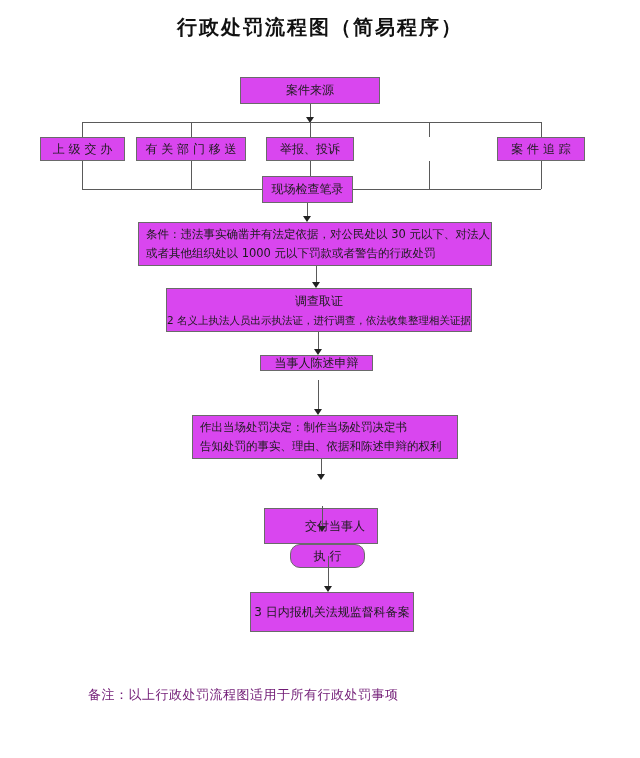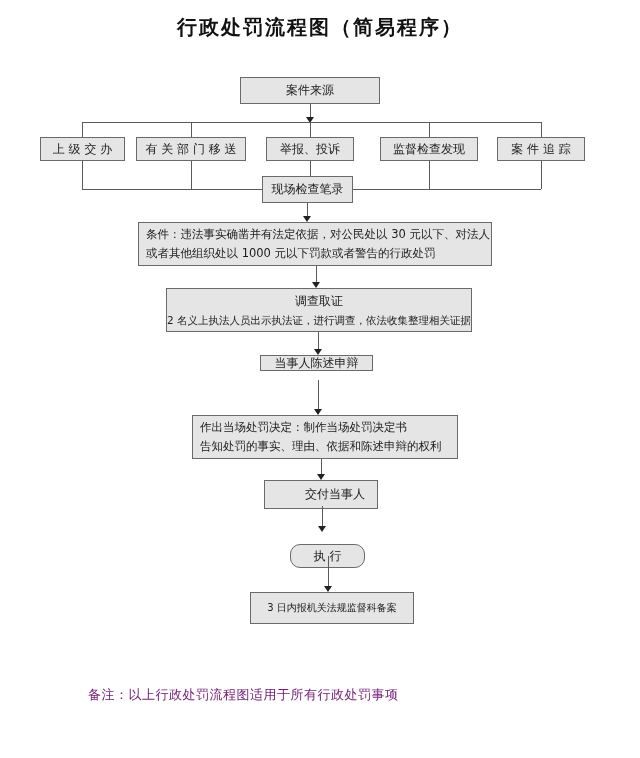--- a/index.html
+++ b/index.html
@@ -1,20 +1,20 @@
 <!DOCTYPE html>
 <html><head>
 <meta charset="utf-8">
 <style>
   html,body{margin:0;padding:0;background:#ffffff;}
   body{font-family:"DejaVu Sans","Liberation Sans",sans-serif;color:#1c1c1c;}
   .canvas{position:relative;width:640px;height:758px;background:#fff;margin:0 auto;overflow:hidden;}
   .page-title{position:absolute;top:14px;left:0;width:640px;text-align:center;
     font-size:20px;font-weight:bold;letter-spacing:2px;color:#111;}
-  .node{position:absolute;box-sizing:border-box;border:1px solid #6a6a6a;background:#e5e5e5;
+  .node{position:absolute;box-sizing:border-box;border:1px solid #6a6a6a;background:#d946ef;
     display:flex;align-items:center;justify-content:center;font-size:12px;color:#1c1c1c;
     white-space:nowrap;}
   .node.two-line{flex-direction:column;align-items:flex-start;justify-content:center;
     font-size:11.5px;line-height:19px;padding:2px 7px;}
   .node.two-line.centered{align-items:center;}
   .node.two-line .l1,.node.two-line .l2{display:block;white-space:nowrap;}
   .inv-title{font-size:12px;line-height:20px;}
   .inv-detail{font-size:10.5px;line-height:18px;}
   .vline{position:absolute;width:1px;background:#5a5a5a;}
   .hline{position:absolute;height:1px;background:#5a5a5a;}
@@ -44,23 +44,20 @@
   <div class="vline" style="left:541px;top:123px;height:14px;"></div>
 
   <div class="node" style="left:40px;top:137px;width:85px;height:24px;">
     <span>上 级 交 办</span>
   </div>
   <div class="node" style="left:136px;top:137px;width:110px;height:24px;">
     <span>有 关 部 门 移 送</span>
   </div>
   <div class="node" style="left:266px;top:137px;width:88px;height:24px;">
     <span>举报、投诉</span>
-  </div>
-  <div class="node" style="left:380px;top:137px;width:98px;height:24px;">
-    <span>监督检查发现</span>
   </div>
   <div class="node" style="left:497px;top:137px;width:88px;height:24px;">
     <span>案 件 追 踪</span>
   </div>
 
   <div class="vline" style="left:82px;top:161px;height:28px;"></div>
   <div class="vline" style="left:191px;top:161px;height:28px;"></div>
   <div class="vline" style="left:310px;top:161px;height:15px;"></div>
   <div class="vline" style="left:429px;top:161px;height:28px;"></div>
   <div class="vline" style="left:541px;top:161px;height:28px;"></div>
@@ -98,33 +95,33 @@
   <div class="arrow-down" style="left:314px;top:409px;"></div>
 
   <div class="node two-line" style="left:192px;top:415px;width:266px;height:44px;">
     <span class="l1">作出当场处罚决定：制作当场处罚决定书</span>
     <span class="l2">告知处罚的事实、理由、依据和陈述申辩的权利</span>
   </div>
 
   <div class="vline" style="left:321px;top:459px;height:15px;"></div>
   <div class="arrow-down" style="left:317px;top:474px;"></div>
 
-  <div class="node" style="left:264px;top:480px;width:114px;height:29px;padding-left:28px;">
+  <div class="node" style="left:264px;top:508px;width:114px;height:36px;padding-left:28px;">
     <span>交付当事人</span>
   </div>
 
   <div class="vline" style="left:322px;top:506px;height:20px;"></div>
   <div class="arrow-down" style="left:318px;top:526px;"></div>
 
   <div class="node" style="left:290px;top:544px;width:75px;height:24px;border-radius:10px;">
     <span>执 行</span>
   </div>
 
   <div class="vline" style="left:328px;top:556px;height:30px;"></div>
   <div class="arrow-down" style="left:324px;top:586px;"></div>
 
-  <div class="node" style="left:250px;top:592px;width:164px;height:32px;font-size:10px;text-align:right;">
+  <div class="node" style="left:250px;top:592px;width:164px;height:40px;font-size:12px;text-align:right;">
     <span>3 日内报机关法规监督科备案</span>
   </div>
 
   <div class="footnote">备注：以上行政处罚流程图适用于所有行政处罚事项</div>
 
 </div>
 
 </body></html>

